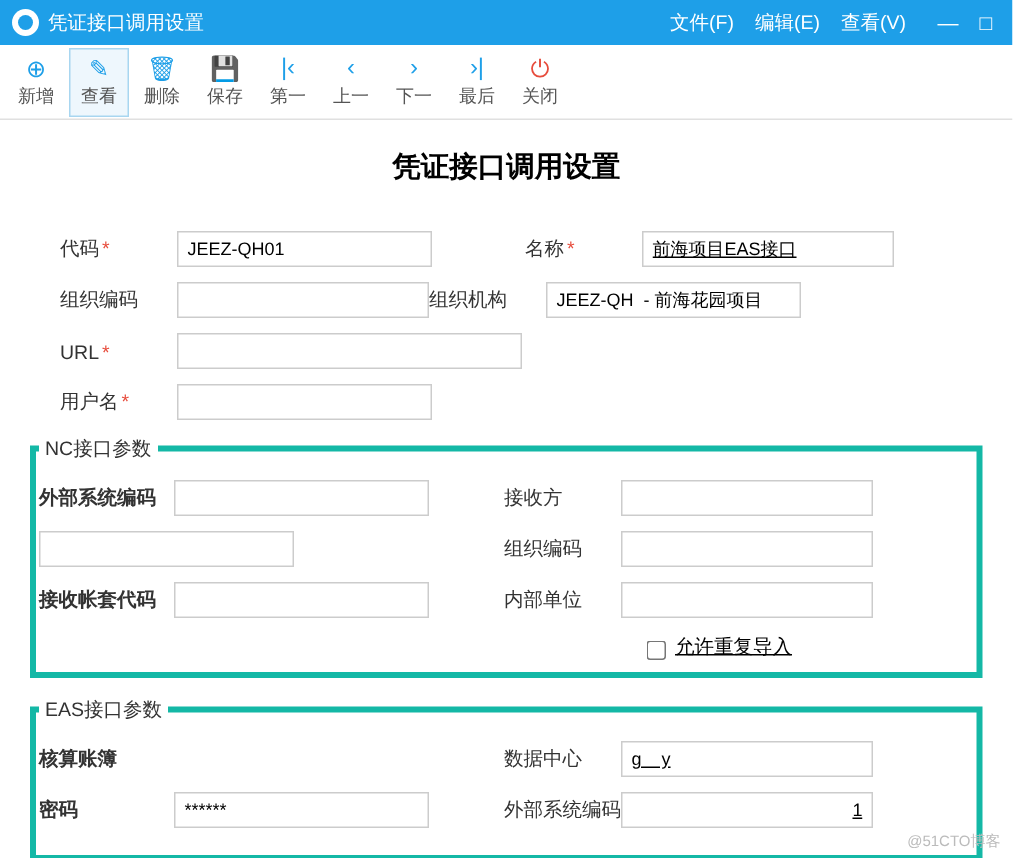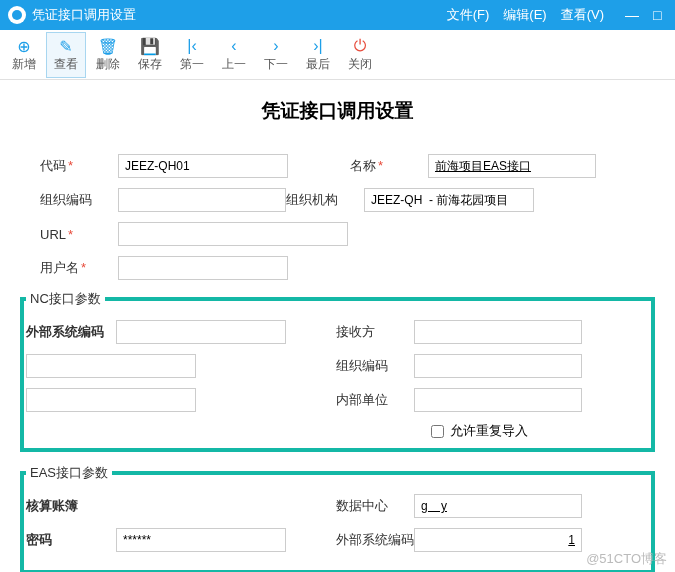--- a/index.html
+++ b/index.html
@@ -26,23 +26,23 @@
 .lbl { width: 78px; font-size: 13px; color: #333; text-align: left; }
 .lbl.wide { width: 90px; font-weight: bold; }
 .req { color: #e74c3c; margin-left: 2px; }
 .inp { height: 24px; border: 1px solid #ccc; padding: 0 6px; font-size: 12px; color: #000000; background: #fff; }
 .inp.w1 { width: 170px; }
 .inp.w2 { width: 168px; text-decoration: underline; }
 .inp.wide { width: 230px; }
 .inp.num { text-align: right; }
 fieldset { border: 4px solid #14b8a6; margin: 8px 0 12px 0; padding: 12px 18px 8px 2px; }
 legend { font-size: 13px; padding: 0 4px; color: #333; }
-.chk-row { display: flex; align-items: center; justify-content: center; margin-left: 300px; font-size: 13px; }
+.chk-row { display: flex; align-items: flex-end; justify-content: center; margin-left: 300px; font-size: 13px; text-decoration: underline; }
 .chk-row input { margin-right: 6px; }
-.watermark { position: absolute; right: 8px; bottom: 4px; color: #bbb; font-size: 13px; }
+.watermark { position: absolute; right: 8px; bottom: 4px; color: #bbb; font-size: 10px; }
 </style>
 </head>
 <body>
 
 <div class="titlebar">
   <span class="app-icon">
       <svg viewBox="0 0 24 24">
         <circle cx="12" cy="12" r="10" fill="#1e9fe8"></circle>
       </svg>
     </span>
@@ -151,20 +151,21 @@
       <div class="field left">
         <input class="inp w1" value="" style="">
       </div>
       <div class="field">
         <span class="lbl">组织编码</span>
         <input class="inp w2" value="" style="">
       </div>
     </div>
     <div class="row">
       <div class="field left">
+        <span class="lbl wide">接收帐套代码</span>
         <input class="inp w1" value="" style="">
       </div>
       <div class="field">
         <span class="lbl">内部单位</span>
         <input class="inp w2" value="" style="">
       </div>
     </div>
     <div class="chk-row">
       <input type="checkbox" style="">
       <span>允许重复导入</span>

